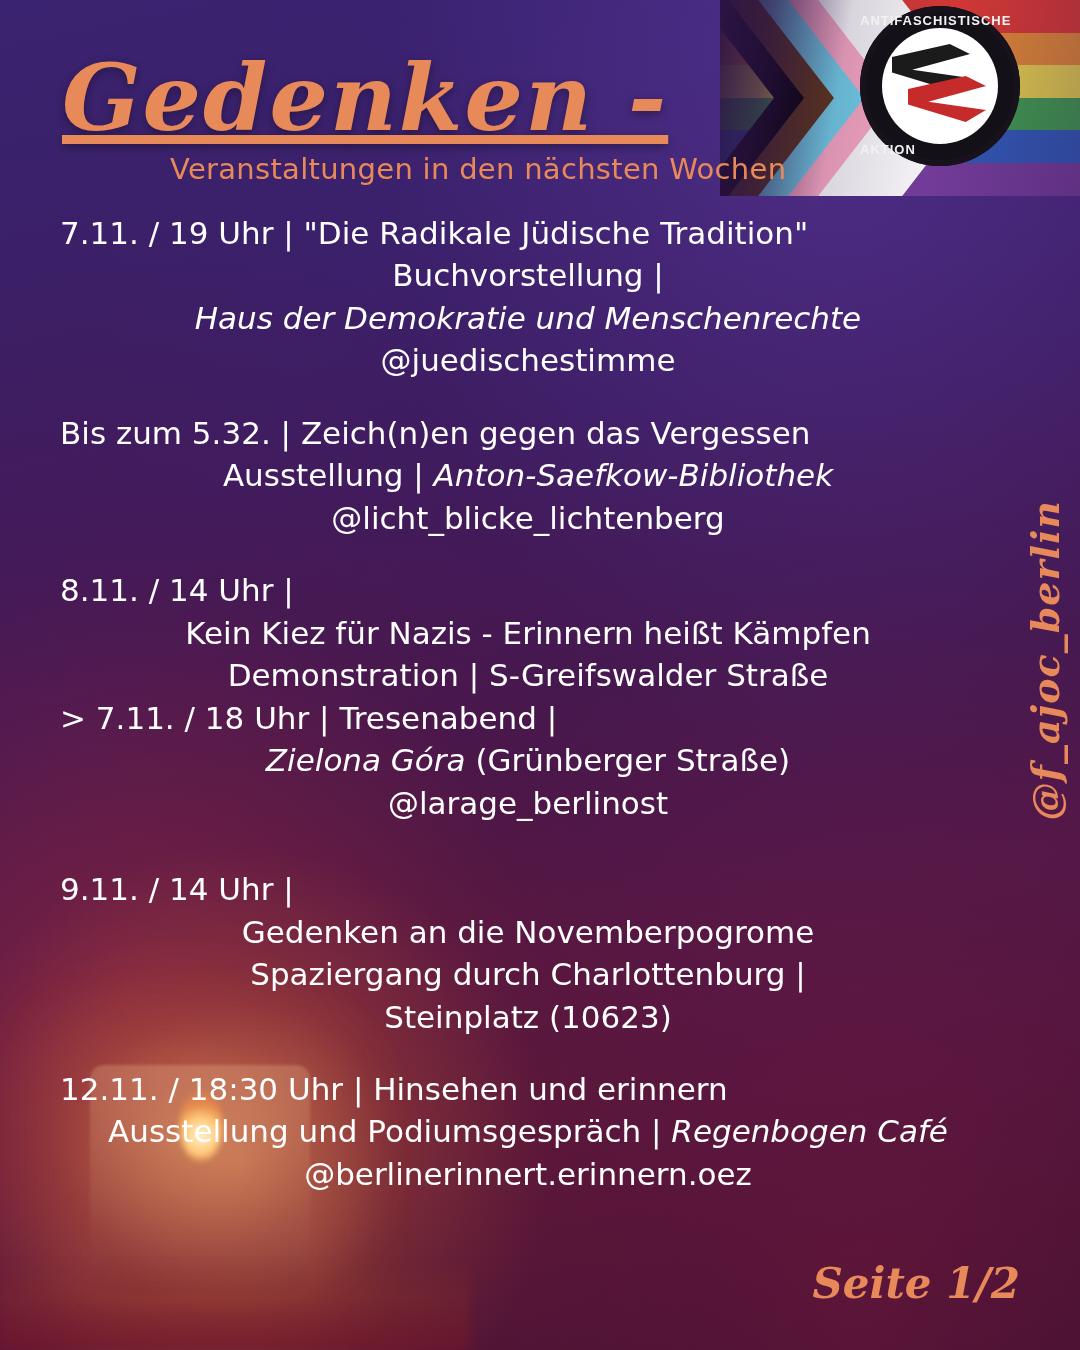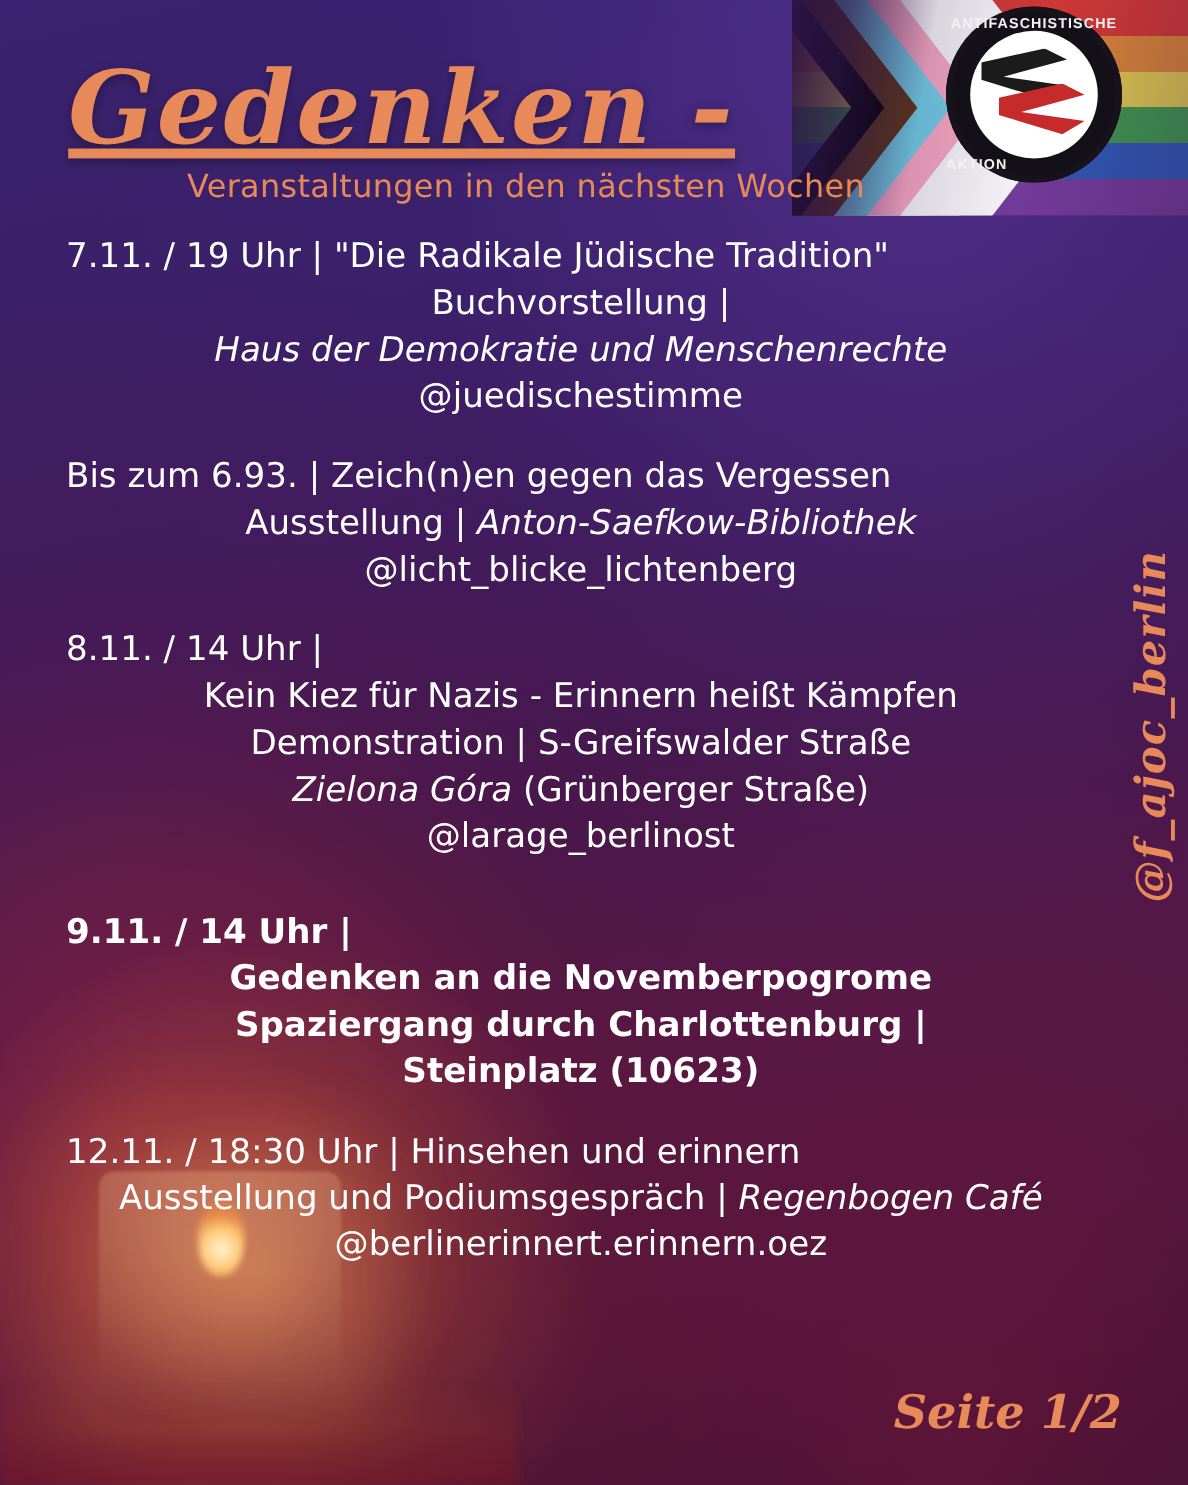--- a/index.html
+++ b/index.html
@@ -135,21 +135,21 @@
     font-size: 13px;
     font-weight: bold;
     letter-spacing: 1px;
     font-family: "Liberation Sans", sans-serif;
   }
   .logo .ring-top {
     position: absolute;
     top: 7px;
     left: 0;
     right: 0;
-    text-align: center;
+    text-align: left;
   }
   .logo .ring-bottom {
     position: absolute;
     bottom: 9px;
     left: 0;
     right: 0;
     text-align: left;
   }
   .logo .inner {
     position: absolute;
@@ -205,21 +205,21 @@
     margin-bottom: 30px;
     font-size: 31px;
     line-height: 1.37;
   }
   .event .l1 { }
   .event .rest {
     padding-left: 36px;
     text-align: center;
   }
   .event.bold {
-    font-weight: bold;
+    font-weight: normal;
   }
   .it { font-style: italic; }
 
   .sidetag {
     position: absolute;
     right: 12px;
     top: 500px;
     font-family: "DejaVu Serif", serif;
     font-style: italic;
     font-weight: bold;
@@ -281,30 +281,31 @@
   <div class="subline">Veranstaltungen in den nächsten Wochen</div>
 
   <div class="list" id="event-list">
       <div class="event">
         <div class="l1">7.11. / 19 Uhr | "Die Radikale Jüdische Tradition"</div>
         <div class="rest">Buchvorstellung |</div>
         <div class="rest"><span class="it">Haus der Demokratie und Menschenrechte</span></div>
         <div class="rest">@juedischestimme</div>
       </div>
       <div class="event">
-        <div class="l1">Bis zum 6.93. | Zeich(n)en gegen das Vergessen</div>
+        <div class="l1">Bis zum 5.32. | Zeich(n)en gegen das Vergessen</div>
         <div class="rest">Ausstellung | <span class="it">Anton-Saefkow-Bibliothek</span></div>
         <div class="rest">@licht_blicke_lichtenberg</div>
       </div>
       <div class="event" style="margin-bottom: 0px;">
         <div class="l1">8.11. / 14 Uhr |</div>
         <div class="rest">Kein Kiez für Nazis - Erinnern heißt Kämpfen</div>
         <div class="rest">Demonstration | S-Greifswalder Straße</div>
       </div>
       <div class="event" style="margin-bottom: 44px;">
+        <div class="l1">&gt; 7.11. / 18 Uhr | Tresenabend |</div>
         <div class="rest"><span class="it">Zielona Góra</span> (Grünberger Straße)</div>
         <div class="rest">@larage_berlinost</div>
       </div>
       <div class="event bold">
         <div class="l1">9.11. / 14 Uhr |</div>
         <div class="rest">Gedenken an die Novemberpogrome</div>
         <div class="rest">Spaziergang durch Charlottenburg |</div>
         <div class="rest">Steinplatz (10623)</div>
       </div>
       <div class="event">

